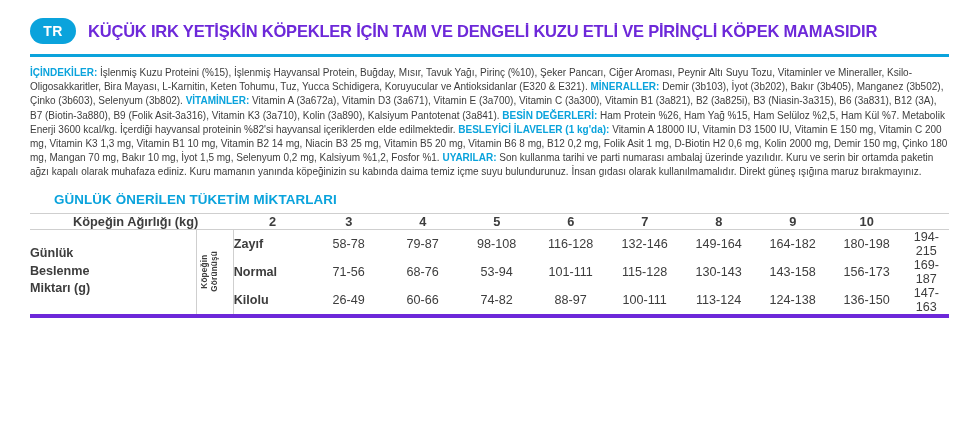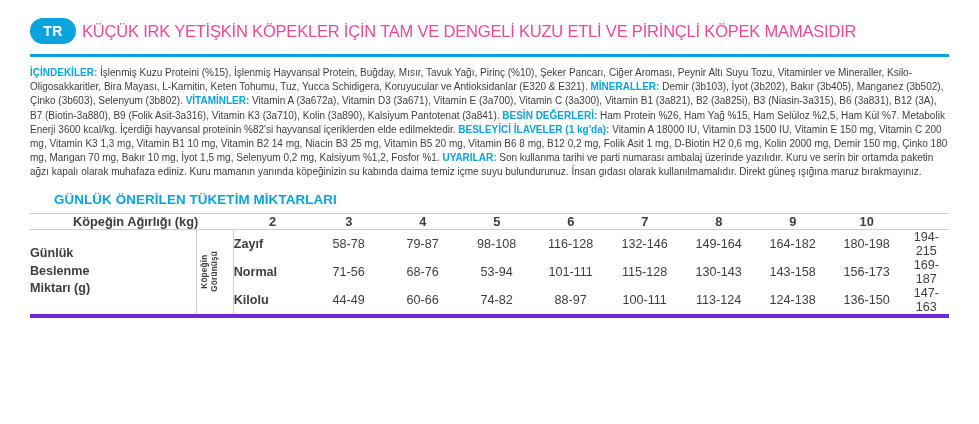--- a/index.html
+++ b/index.html
@@ -19,41 +19,41 @@
     width: 979px;
     height: 424px;
     box-sizing: border-box;
     padding: 18px 30px 0 30px;
   }
 
   
   .header-row {
     display: flex;
     align-items: center;
-    gap: 6px;
+    gap: 12px;
     padding-bottom: 8px;
   }
   .lang-badge {
     width: 46px;
     height: 26px;
     border-radius: 13px;
     background: #0aa3dc;
     color: #ffffff;
     font-size: 14px;
     font-weight: bold;
     letter-spacing: 0.5px;
     display: flex;
     align-items: center;
     justify-content: center;
     flex: none;
   }
   .header-title {
     font-size: 16.5px;
-    font-weight: normal;
-    color: #ec4899;
+    font-weight: bold;
+    color: #6d28d9;
     letter-spacing: -0.2px;
     white-space: nowrap;
   }
   .header-rule {
     height: 3px;
     background: #0aa3dc;
     margin: 2px 0 9px 0;
   }
 
   
@@ -219,21 +219,21 @@
         <td class="num">101-111</td>
         <td class="num">115-128</td>
         <td class="num">130-143</td>
         <td class="num">143-158</td>
         <td class="num">156-173</td>
       <td class="num">169-187</td>
         </tr>
 
       <tr class="body-rows bottom-rule">
         <td class="cat-col cat-label">Kilolu</td>
-        <td class="num">44-49</td>
+        <td class="num">26-49</td>
         <td class="num">60-66</td>
         <td class="num">74-82</td>
         <td class="num">88-97</td>
         <td class="num">100-111</td>
         <td class="num">113-124</td>
         <td class="num">124-138</td>
         <td class="num">136-150</td>
       <td class="num">147-163</td>
         </tr>
     </tbody>

